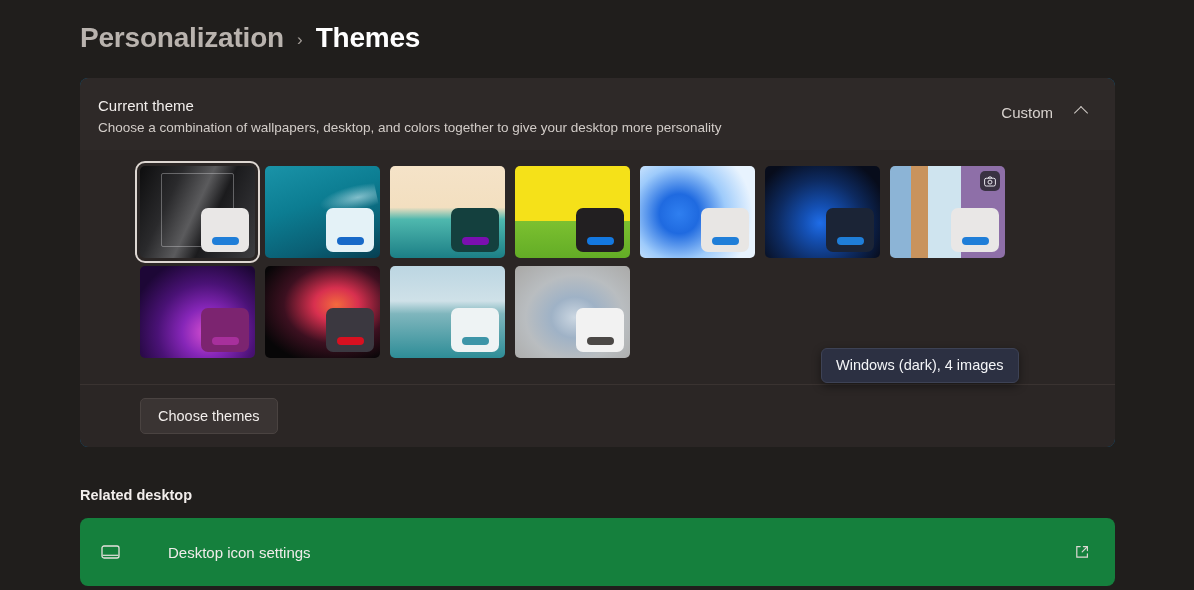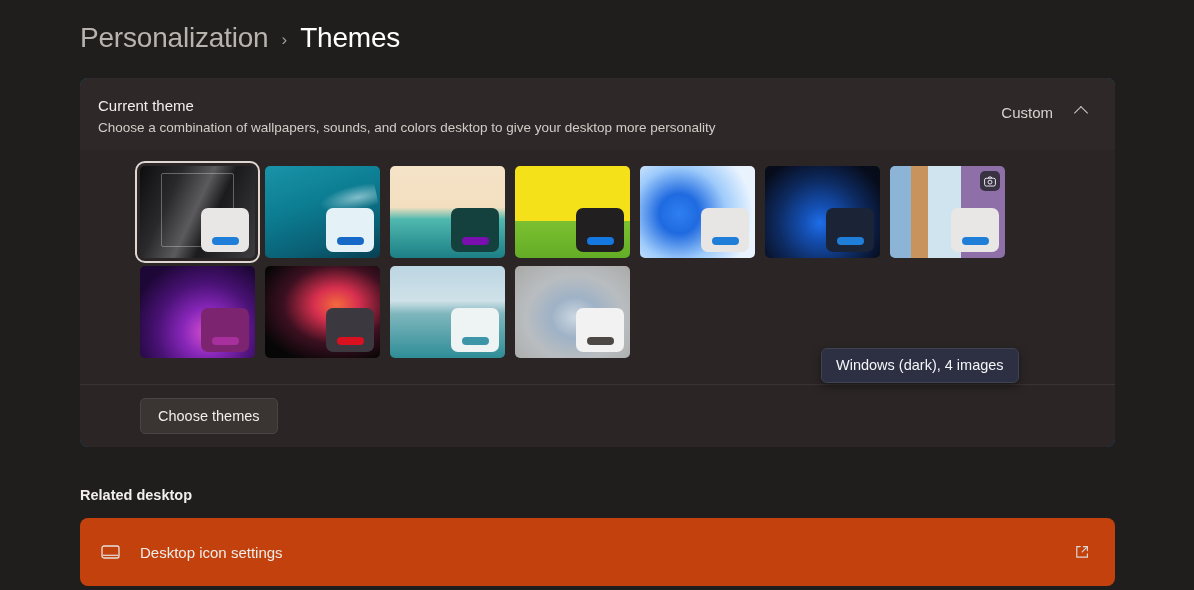--- a/index.html
+++ b/index.html
@@ -25,33 +25,33 @@
     position: absolute;
     left: 80px;
     top: 18px;
     display: flex;
     align-items: center;
     gap: 13px;
     height: 40px;
   }
   .crumb-parent {
     font-size: 28px;
-    font-weight: 400;
+    font-weight: 700;
     color: #b9b3ae;
     letter-spacing: -0.2px;
   }
   .crumb-sep {
     font-size: 17px;
     color: #a49e99;
     font-weight: 500;
     padding-top: 3px;
   }
   .crumb-current {
     font-size: 28px;
-    font-weight: 400;
+    font-weight: 700;
     color: #ffffff;
     letter-spacing: -0.2px;
   }
 
   
   .card {
     position: absolute;
     left: 80px;
     top: 78px;
     width: 1035px;
@@ -278,25 +278,26 @@
     font-size: 14.5px;
     font-weight: 700;
     color: #f2eeec;
   }
   .related-card {
     position: absolute;
     left: 80px;
     top: 518px;
     width: 1035px;
     height: 68px;
-    background: #c2410c;
+    background: #15803d;
     border-radius: 8px;
     display: flex;
     align-items: center;
     padding: 0 22px 0 0;
+    gap: 28px;
   }
   .rc-icon {
     width: 60px;
     display: flex;
     align-items: center;
     justify-content: center;
   }
   .rc-label {
     font-size: 15px;
     color: #f0ecea;
@@ -319,21 +320,21 @@
     <span class="crumb-parent">Personalization</span>
     <span class="crumb-sep">›</span>
     <span class="crumb-current">Themes</span>
   </div>
 
   <div class="card">
 
     <div class="card-header">
       <div class="ch-left">
         <div class="ch-title">Current theme</div>
-        <div class="ch-desc">Choose a combination of wallpapers, sounds, and colors desktop to give your desktop more personality</div>
+        <div class="ch-desc">Choose a combination of wallpapers, desktop, and colors together to give your desktop more personality</div>
       </div>
       <div class="ch-right">
         <span class="ch-value">Custom</span>
         <span class="chevron"></span>
       </div>
     </div>
 
     <div class="thumbs-area">
       <div class="thumb-row" id="row1">
           <div class="thumb selected">

